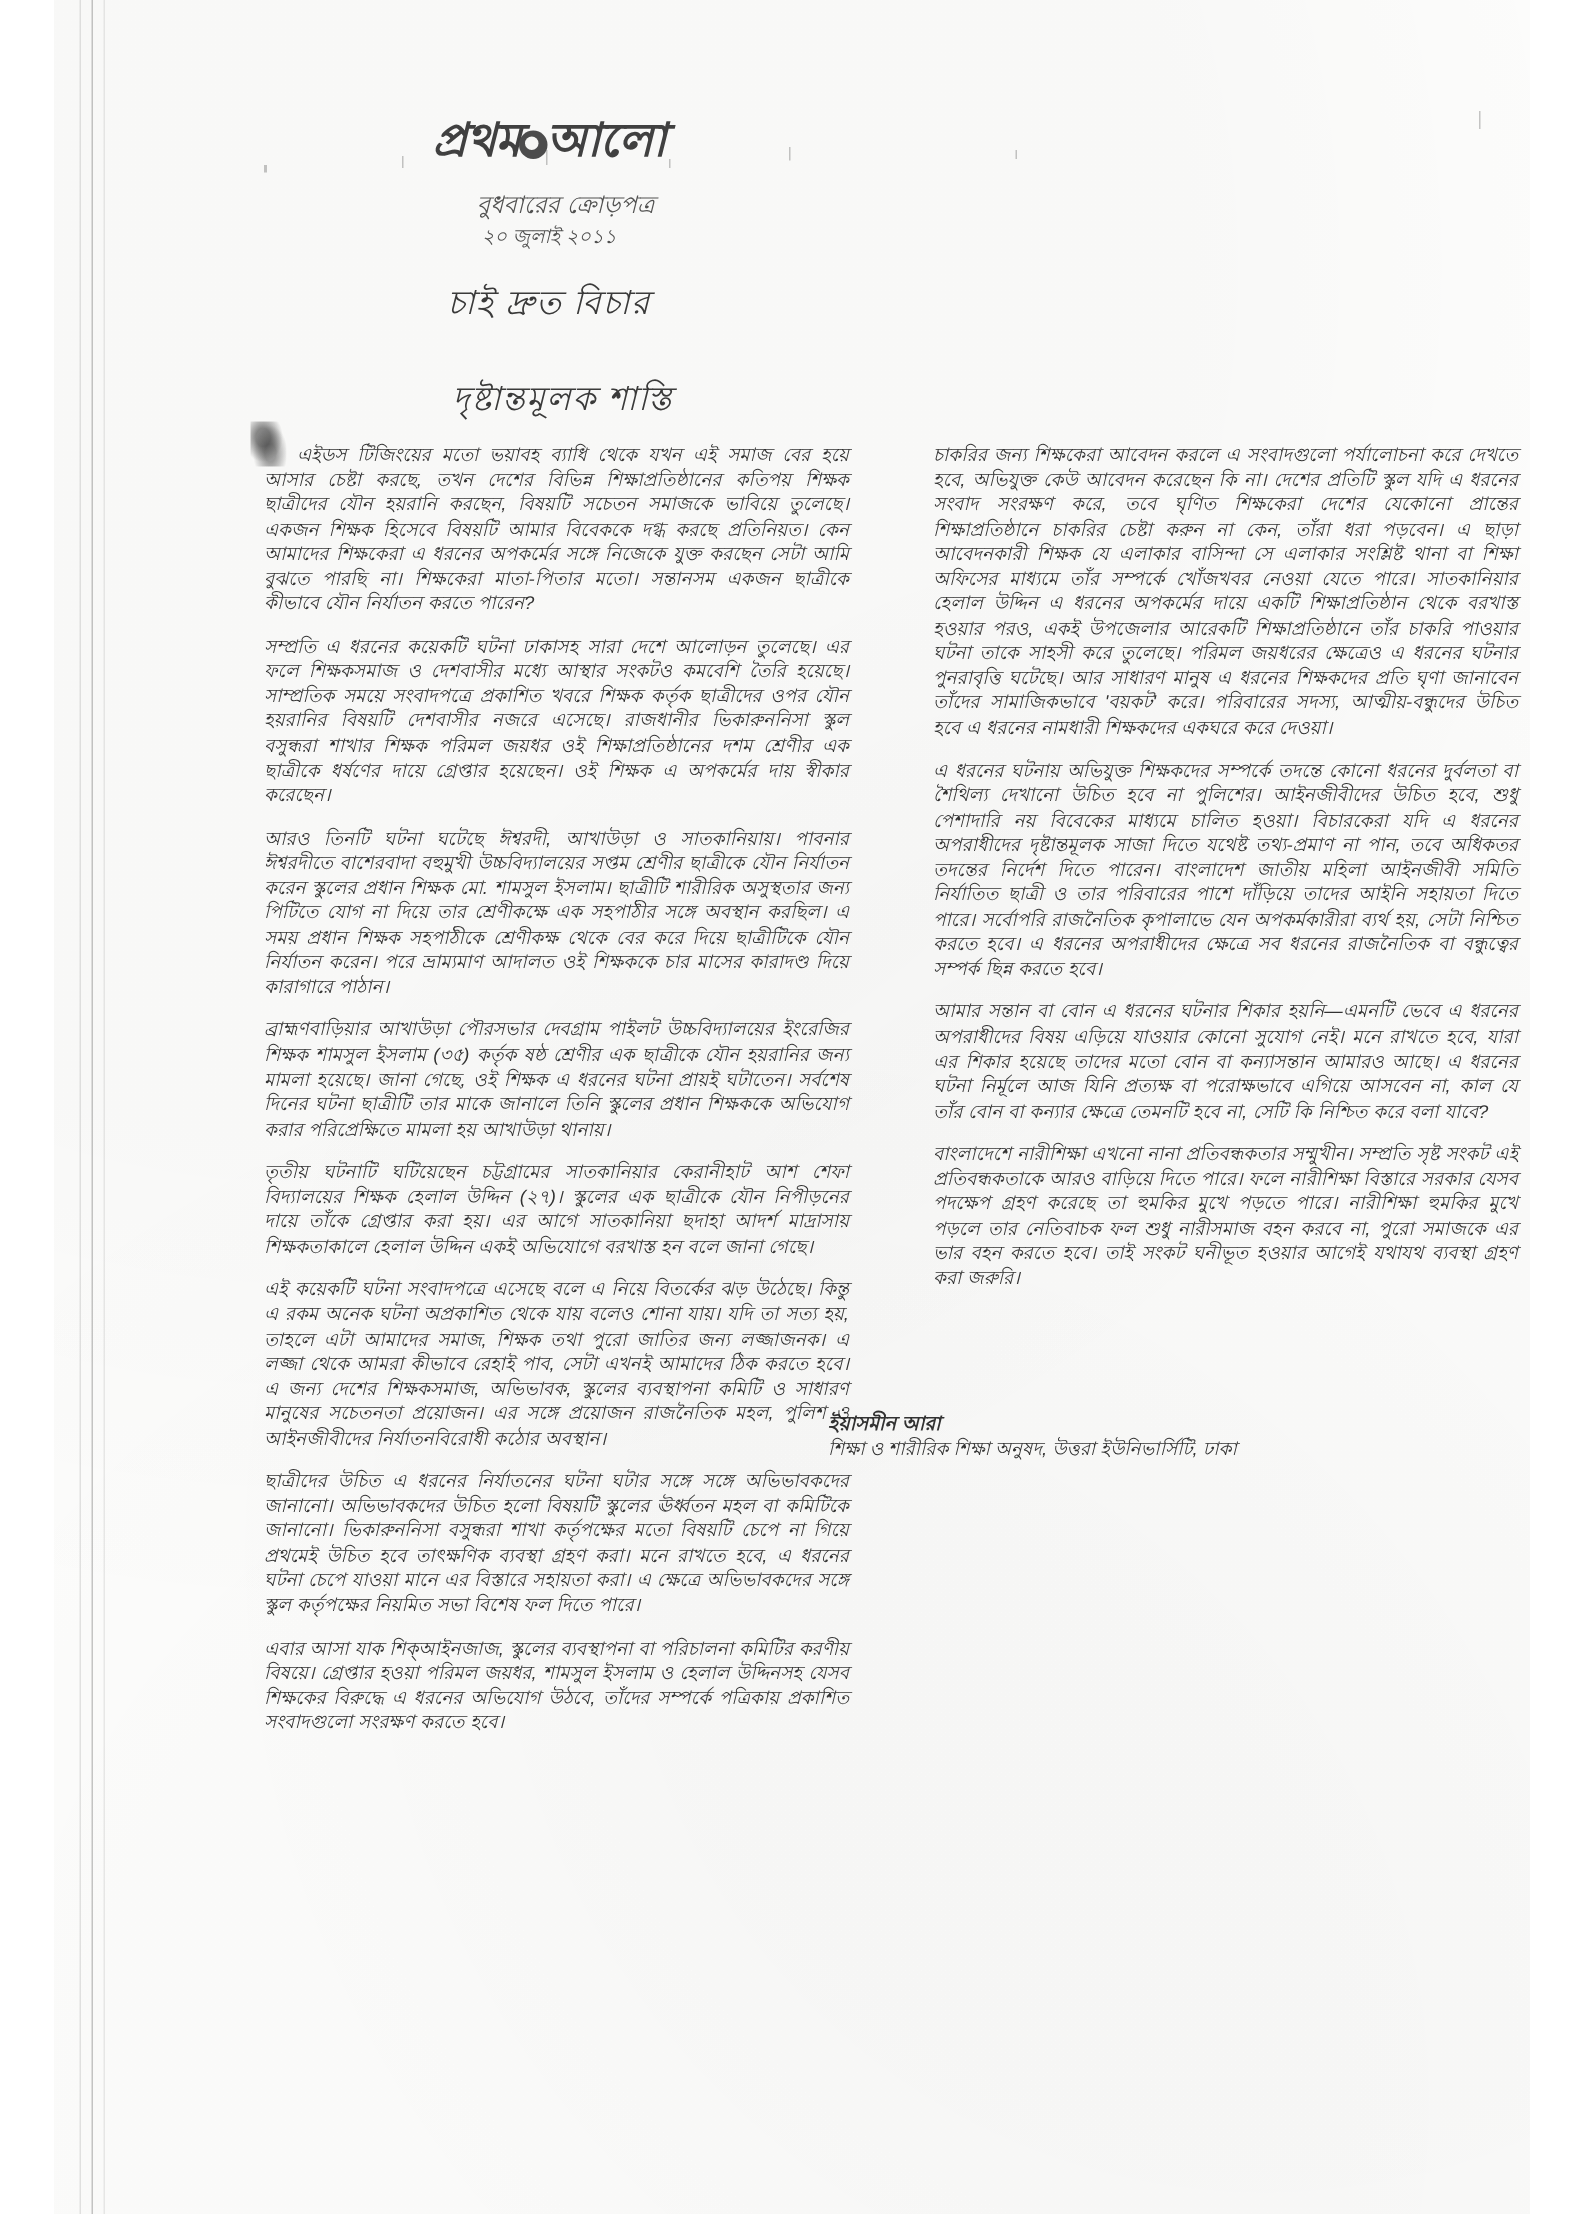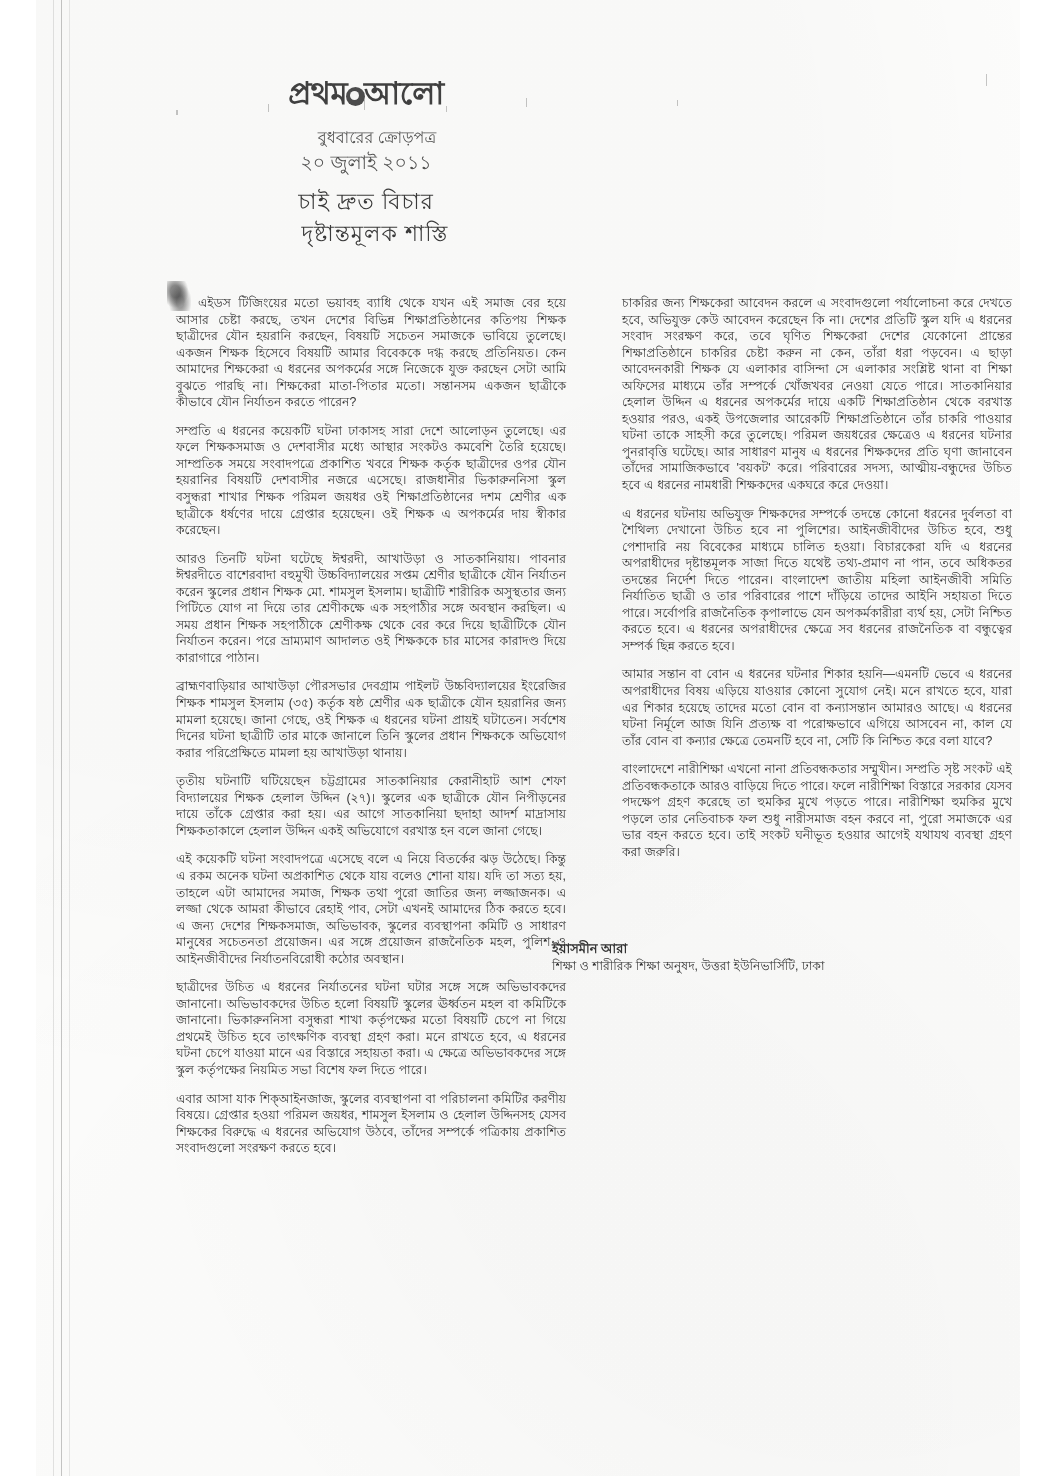--- a/index.html
+++ b/index.html
@@ -17,20 +17,21 @@
     width: 984px;
     height: 1476px;
     margin: 0 auto;
     background: #fdfdfc;
     overflow: hidden;
     
     background-image:
       radial-gradient(circle at 18% 12%, rgba(0,0,0,0.018) 0 38%, rgba(0,0,0,0) 60%),
       radial-gradient(circle at 82% 70%, rgba(0,0,0,0.015) 0 30%, rgba(0,0,0,0) 55%),
       radial-gradient(circle at 45% 95%, rgba(0,0,0,0.012) 0 28%, rgba(0,0,0,0) 50%);
+    font-style: italic;
   }
 
   
   .scan-edge-a,
   .scan-edge-b,
   .scan-edge-c {
     position: absolute;
     top: 0;
     bottom: 0;
     width: 1px;
@@ -87,21 +88,21 @@
   .masthead-sub {
     margin-top: 17px;
     font-size: 16px;
     line-height: 1.45;
     color: #3a3a3a;
     filter: blur(0.2px);
     opacity: 0.88;
     padding-left: 22px;
   }
   .masthead-date {
-    font-size: 19px;
+    font-size: 13px;
     line-height: 1.45;
     color: #3a3a3a;
     filter: blur(0.2px);
     opacity: 0.88;
     text-align: center;
   }
 
   
   .headline {
     position: absolute;
@@ -114,20 +115,21 @@
     opacity: 0.92;
   }
   .headline-line {
     font-size: 22px;
     line-height: 1.45;
     font-weight: normal;
     letter-spacing: 1px;
   }
   .headline-line.second {
     margin-left: 18px;
+    margin-top: 32px;
   }
 
   
   .columns {
     position: absolute;
     left: 128px;
     top: 283px;
     width: 860px;
     display: flex;
     gap: 32px;

